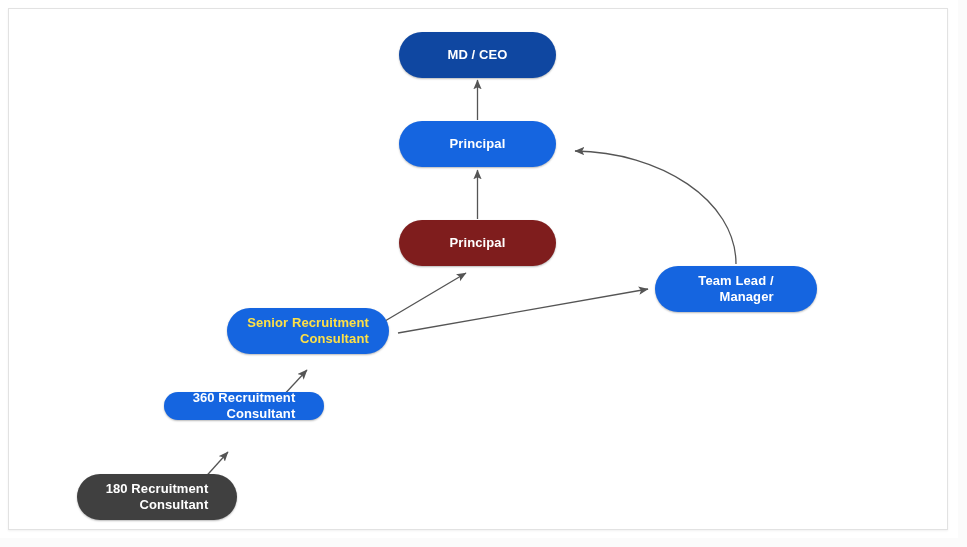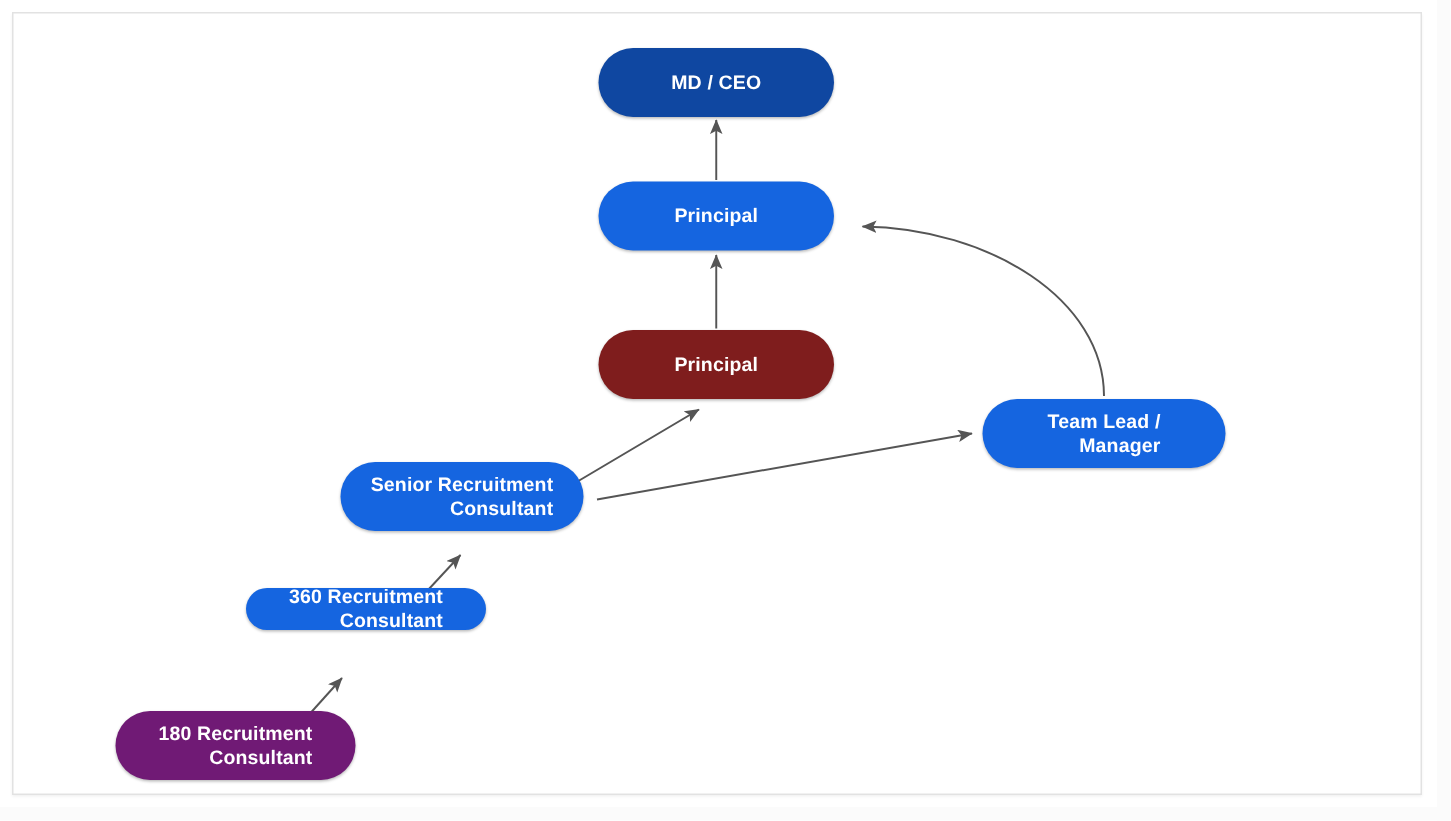--- a/index.html
+++ b/index.html
@@ -117,27 +117,27 @@
       <div class="node" style="left: 399px; top: 121px; width: 157px; height: 46px; background: rgb(21, 101, 224); color: rgb(255, 255, 255);">
         <span class="label">Principal</span>
       </div>
       <div class="node" style="left: 399px; top: 220px; width: 157px; height: 46px; background: #7f1d1d; color: rgb(255, 255, 255);">
         <span class="label">Principal</span>
       </div>
       <div class="node" style="left: 655px; top: 266px; width: 162px; height: 46px; background: rgb(21, 101, 224); color: rgb(255, 255, 255);">
         <span class="label">Team Lead /
 Manager</span>
       </div>
-      <div class="node" style="left: 227px; top: 308px; width: 162px; height: 46px; background: rgb(21, 101, 224); color: #ffffff;">
+      <div class="node" style="left: 227px; top: 308px; width: 162px; height: 46px; background: rgb(21, 101, 224); color: #fde047;">
         <span class="label">Senior Recruitment
 Consultant</span>
       </div>
       <div class="node" style="left: 164px; top: 392px; width: 160px; height: 28px; background: rgb(21, 101, 224); color: rgb(255, 255, 255);">
         <span class="label">360 Recruitment
 Consultant</span>
       </div>
-      <div class="node" style="left: 77px; top: 474px; width: 160px; height: 46px; background: #701a75; color: rgb(255, 255, 255);">
+      <div class="node" style="left: 77px; top: 474px; width: 160px; height: 46px; background: #404040; color: rgb(255, 255, 255);">
         <span class="label">180 Recruitment
 Consultant</span>
       </div>
     </div>
 
 </div>
 
 </body></html>

